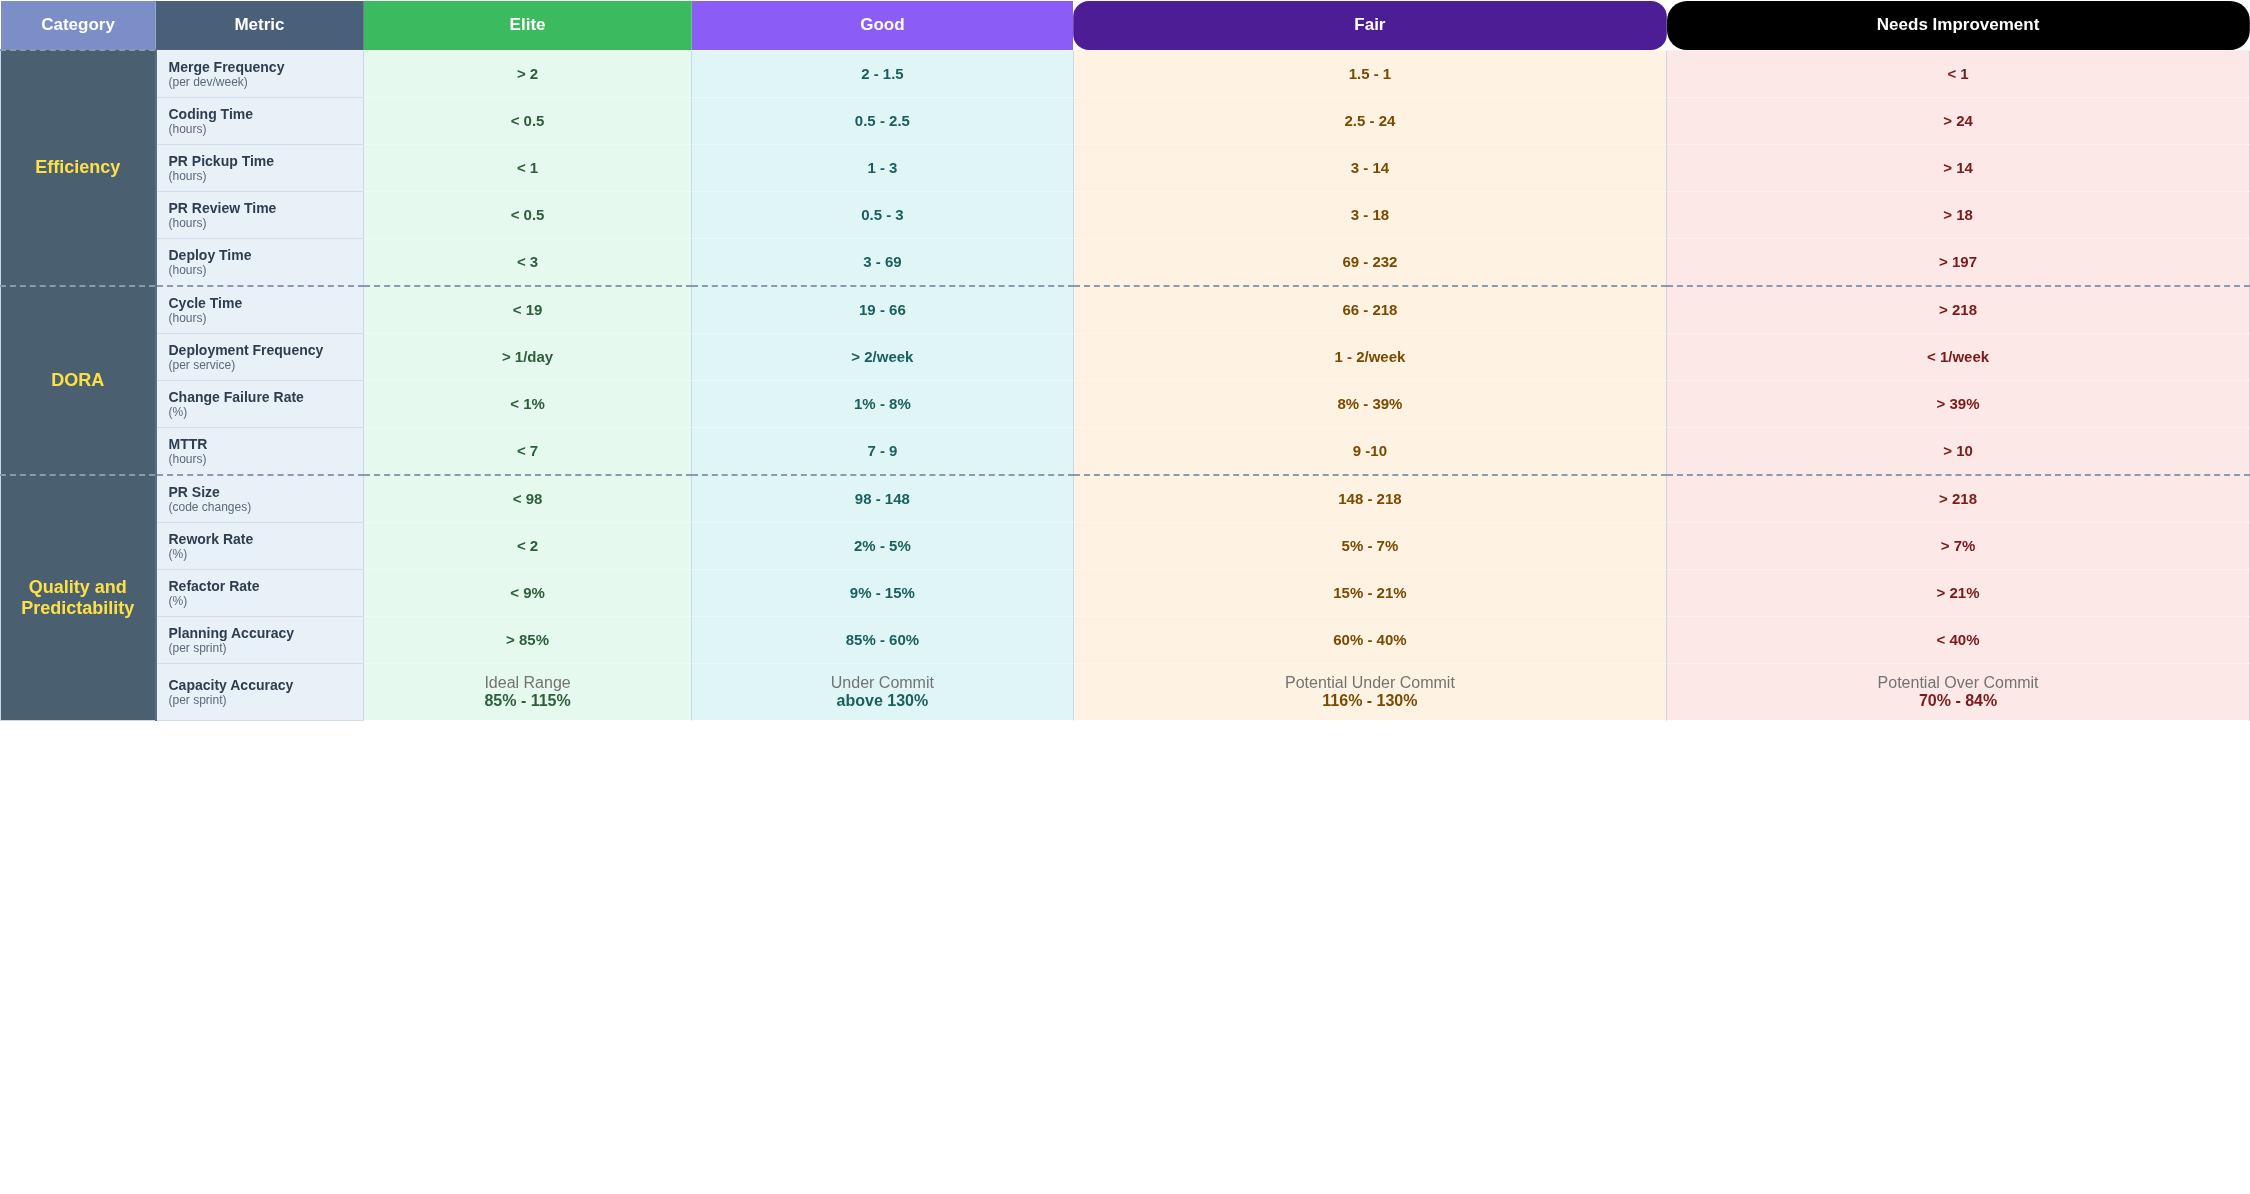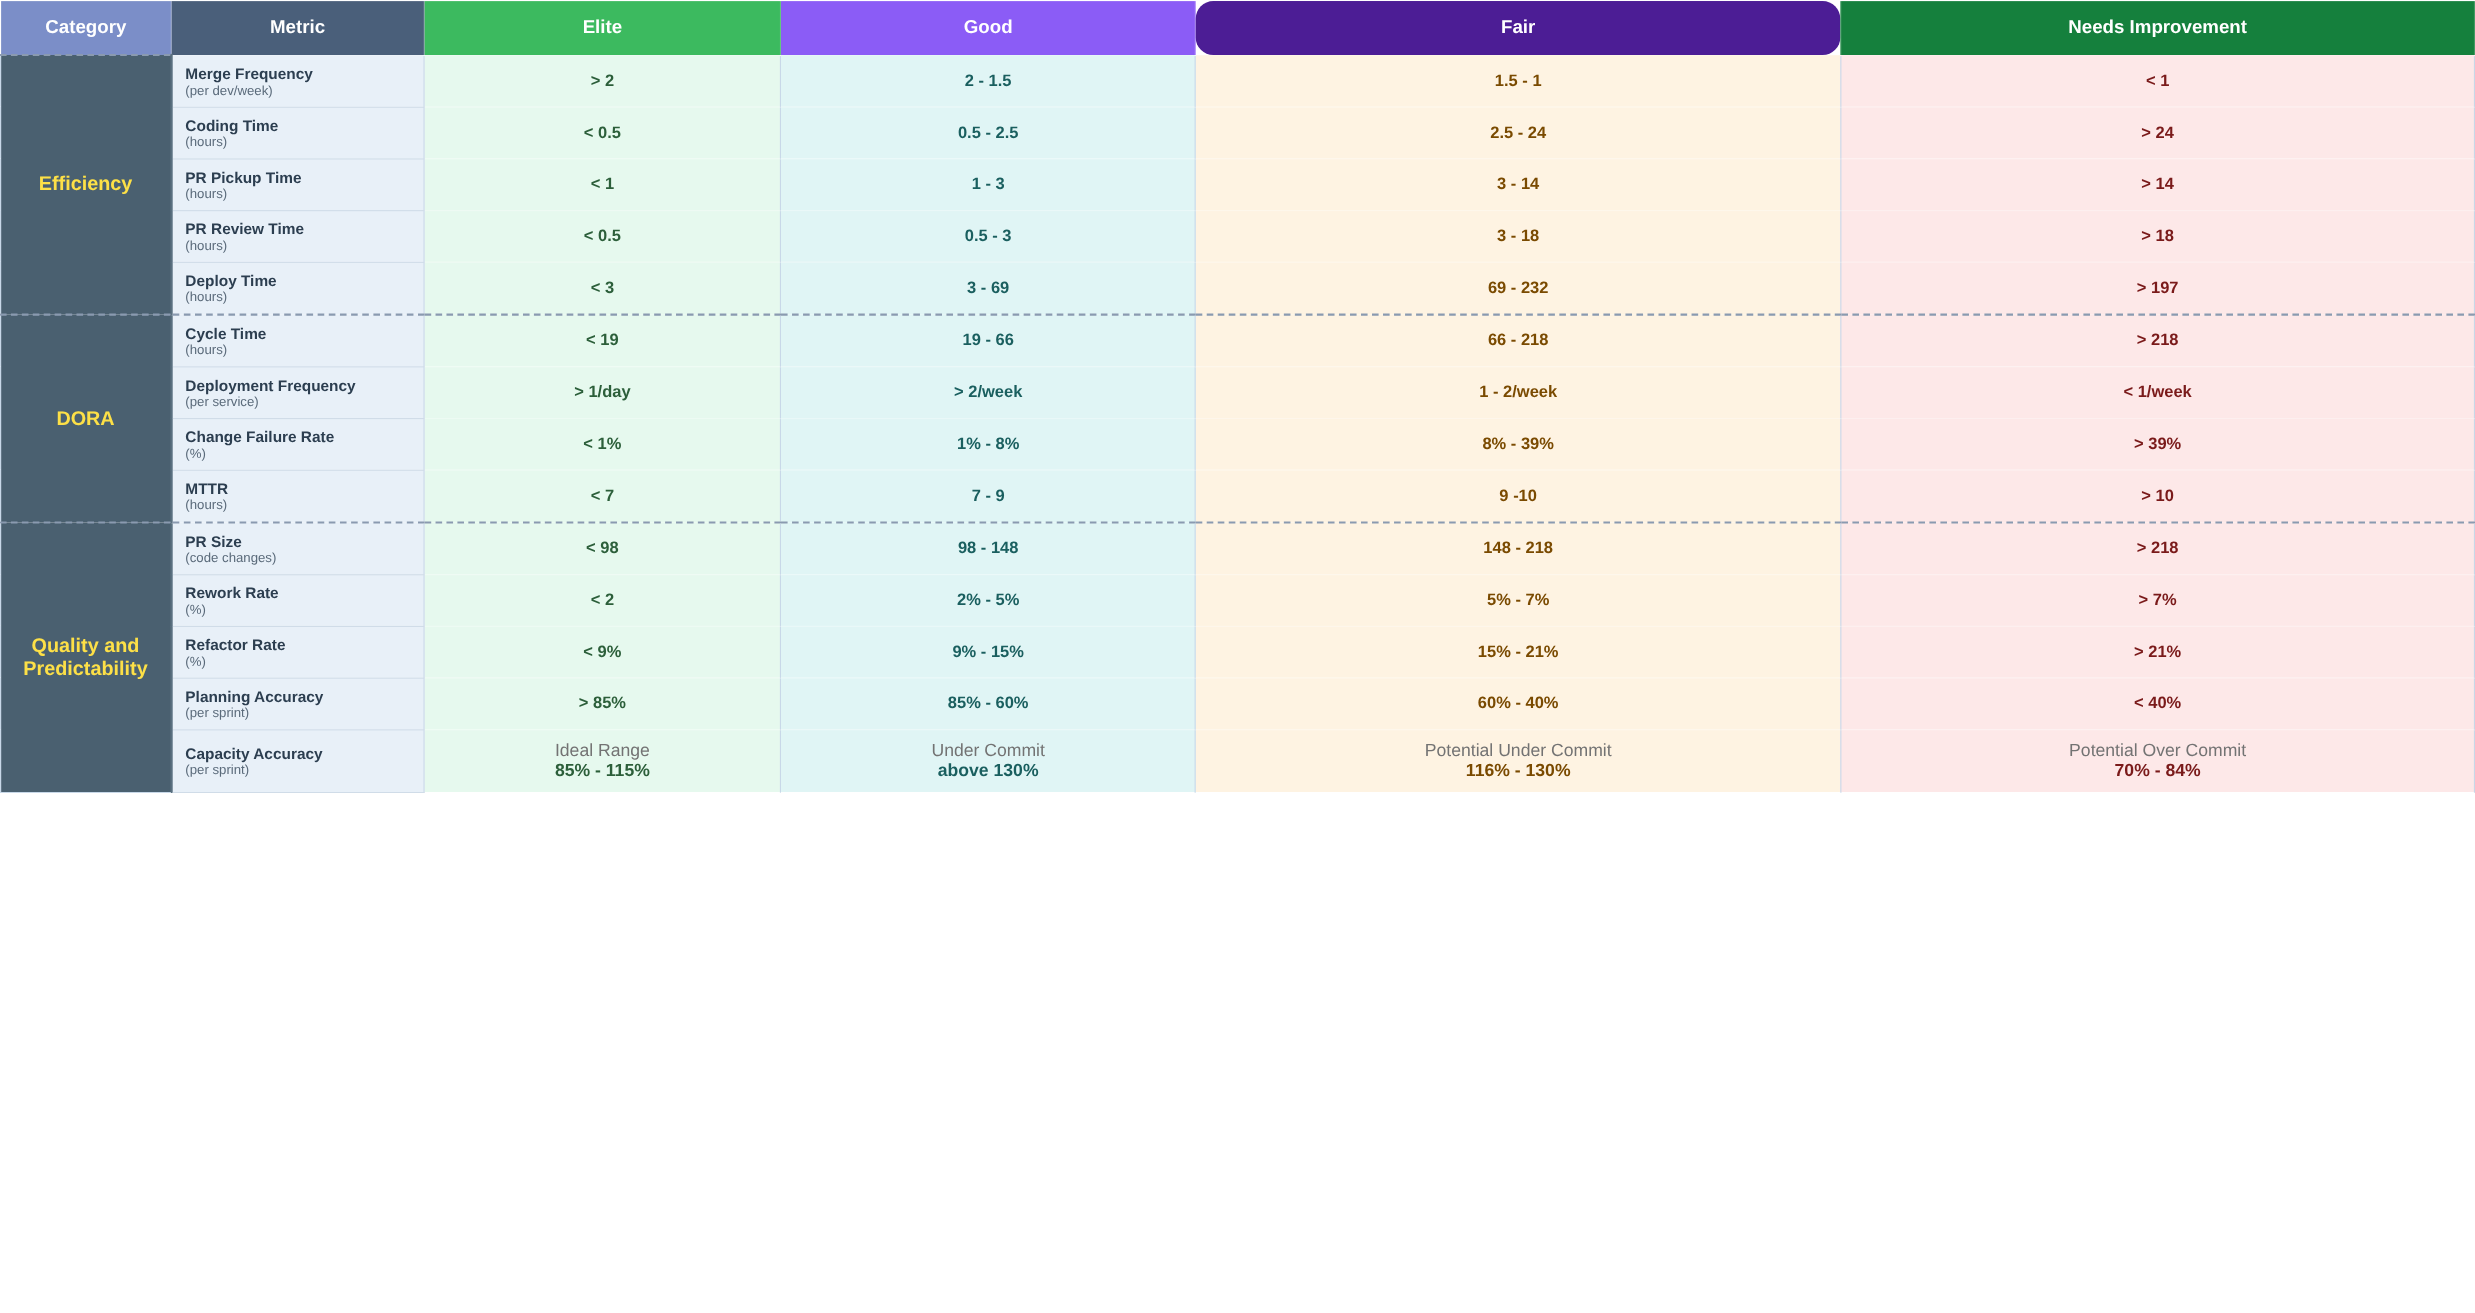--- a/index.html
+++ b/index.html
@@ -24,34 +24,35 @@
       font-size: 17px;
       color: #fff;
       text-align: center;
     }
     .th-category {
       background: #7b8ec8;
       width: 155px;
     }
     .th-metric {
       background: #4a5f7a;
-      width: 230px;
+      width: 208px;
     }
     .th-elite {
       background: #3cba5f;
     }
     .th-good {
       background: #8b5cf6;
     }
     .th-fair {
       background: #4c1d95;
       border-radius: 16px;
     }
     .th-needs {
-      background: #15803d;
+      background: #000000;
+      border-radius: 20px;
     }
     
     .cat-cell {
       background: #4a6070;
       color: #fde047;
       font-weight: 700;
       font-size: 18px;
       text-align: center;
       vertical-align: middle;
       border-right: 2px solid #5a7080;

